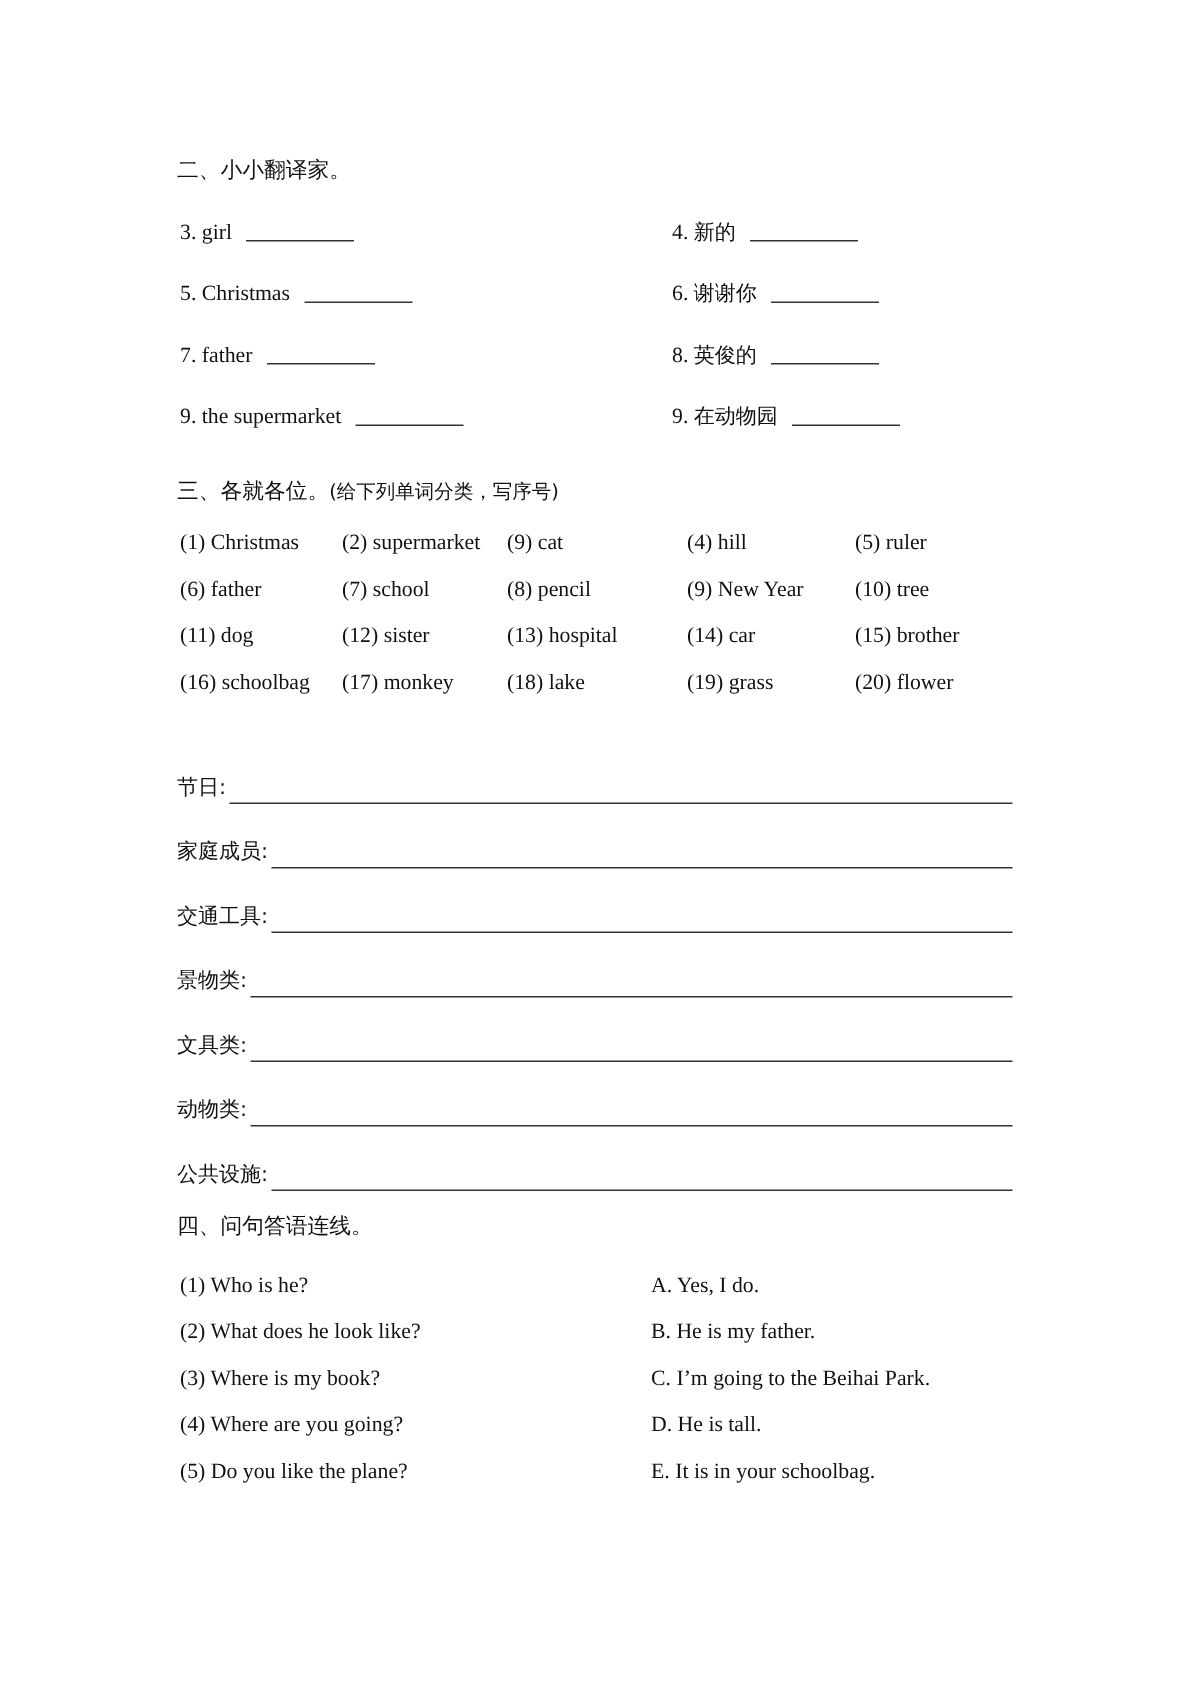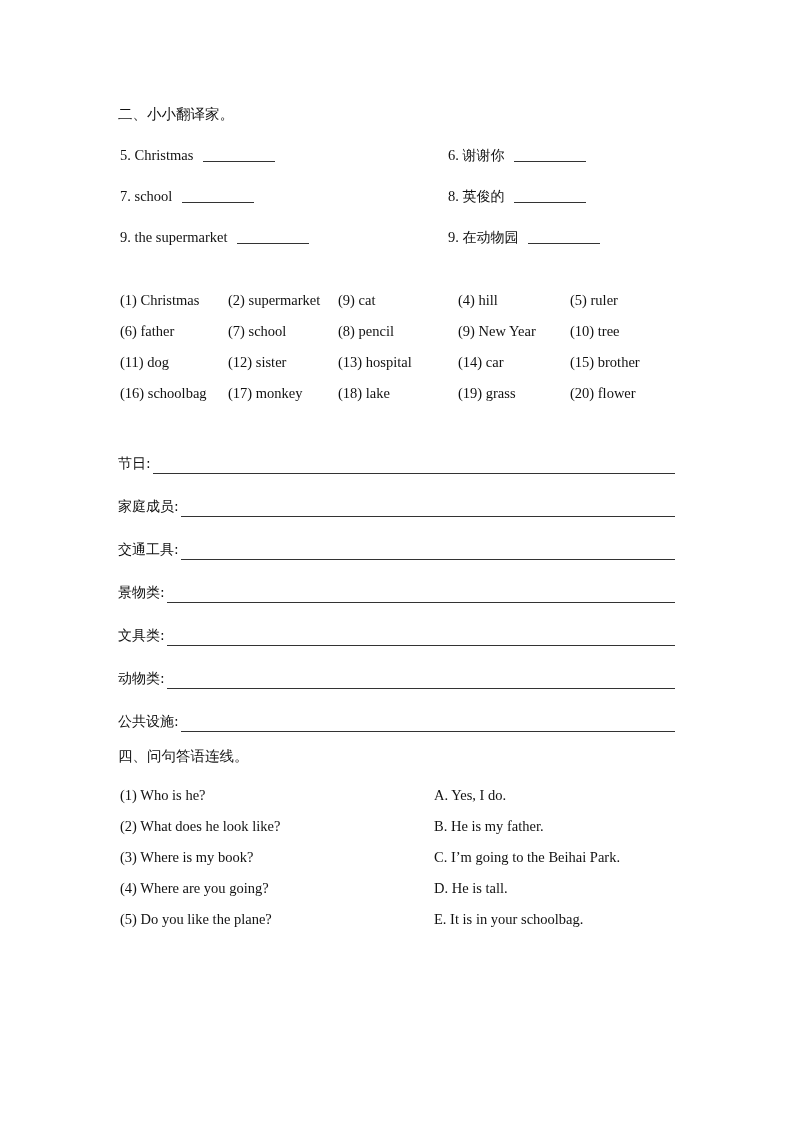--- a/index.html
+++ b/index.html
@@ -139,38 +139,50 @@
 <div class="page">
   <div class="content">
 
     <div class="section-heading">
       <span>二、</span><span>小小翻译家。</span>
     </div>
 
     <div class="translate-block">
 
 
+      <div class="tr-row">
+        <div class="tr-cell left">
+          <span>3.</span>
+          <span>girl</span>
+          <span class="blank"></span>
+        </div>
+        <div class="tr-cell right">
+          <span>4.</span>
+          <span class="zh">新的</span>
+          <span class="blank"></span>
+        </div>
+      </div>
 
       <div class="tr-row">
         <div class="tr-cell left">
           <span>5.</span>
           <span>Christmas</span>
           <span class="blank"></span>
         </div>
         <div class="tr-cell right">
           <span>6.</span>
           <span class="zh">谢谢你</span>
           <span class="blank"></span>
         </div>
       </div>
 
       <div class="tr-row">
         <div class="tr-cell left">
           <span>7.</span>
-          <span>school</span>
+          <span>father</span>
           <span class="blank"></span>
         </div>
         <div class="tr-cell right">
           <span>8.</span>
           <span class="zh">英俊的</span>
           <span class="blank"></span>
         </div>
       </div>
 
       <div class="tr-row">
@@ -182,20 +194,23 @@
         <div class="tr-cell right">
           <span>9.</span>
           <span class="zh">在动物园</span>
           <span class="blank"></span>
         </div>
       </div>
 
     </div>
 
     <div class="spacer-8"></div>
+    <div class="section-heading">
+      <span>三、</span><span>各就各位。</span><span class="sub">(给下列单词分类，写序号)</span>
+    </div>
 
     <div class="wordbank">
       <div class="wb-row">
         <div class="wb-cell wb-c0">(1) Christmas</div>
         <div class="wb-cell wb-c1">(2) supermarket</div>
         <div class="wb-cell wb-c2">(9) cat</div>
         <div class="wb-cell wb-c3">(4) hill</div>
         <div class="wb-cell wb-c4">(5) ruler</div>
       </div>
       <div class="wb-row">

